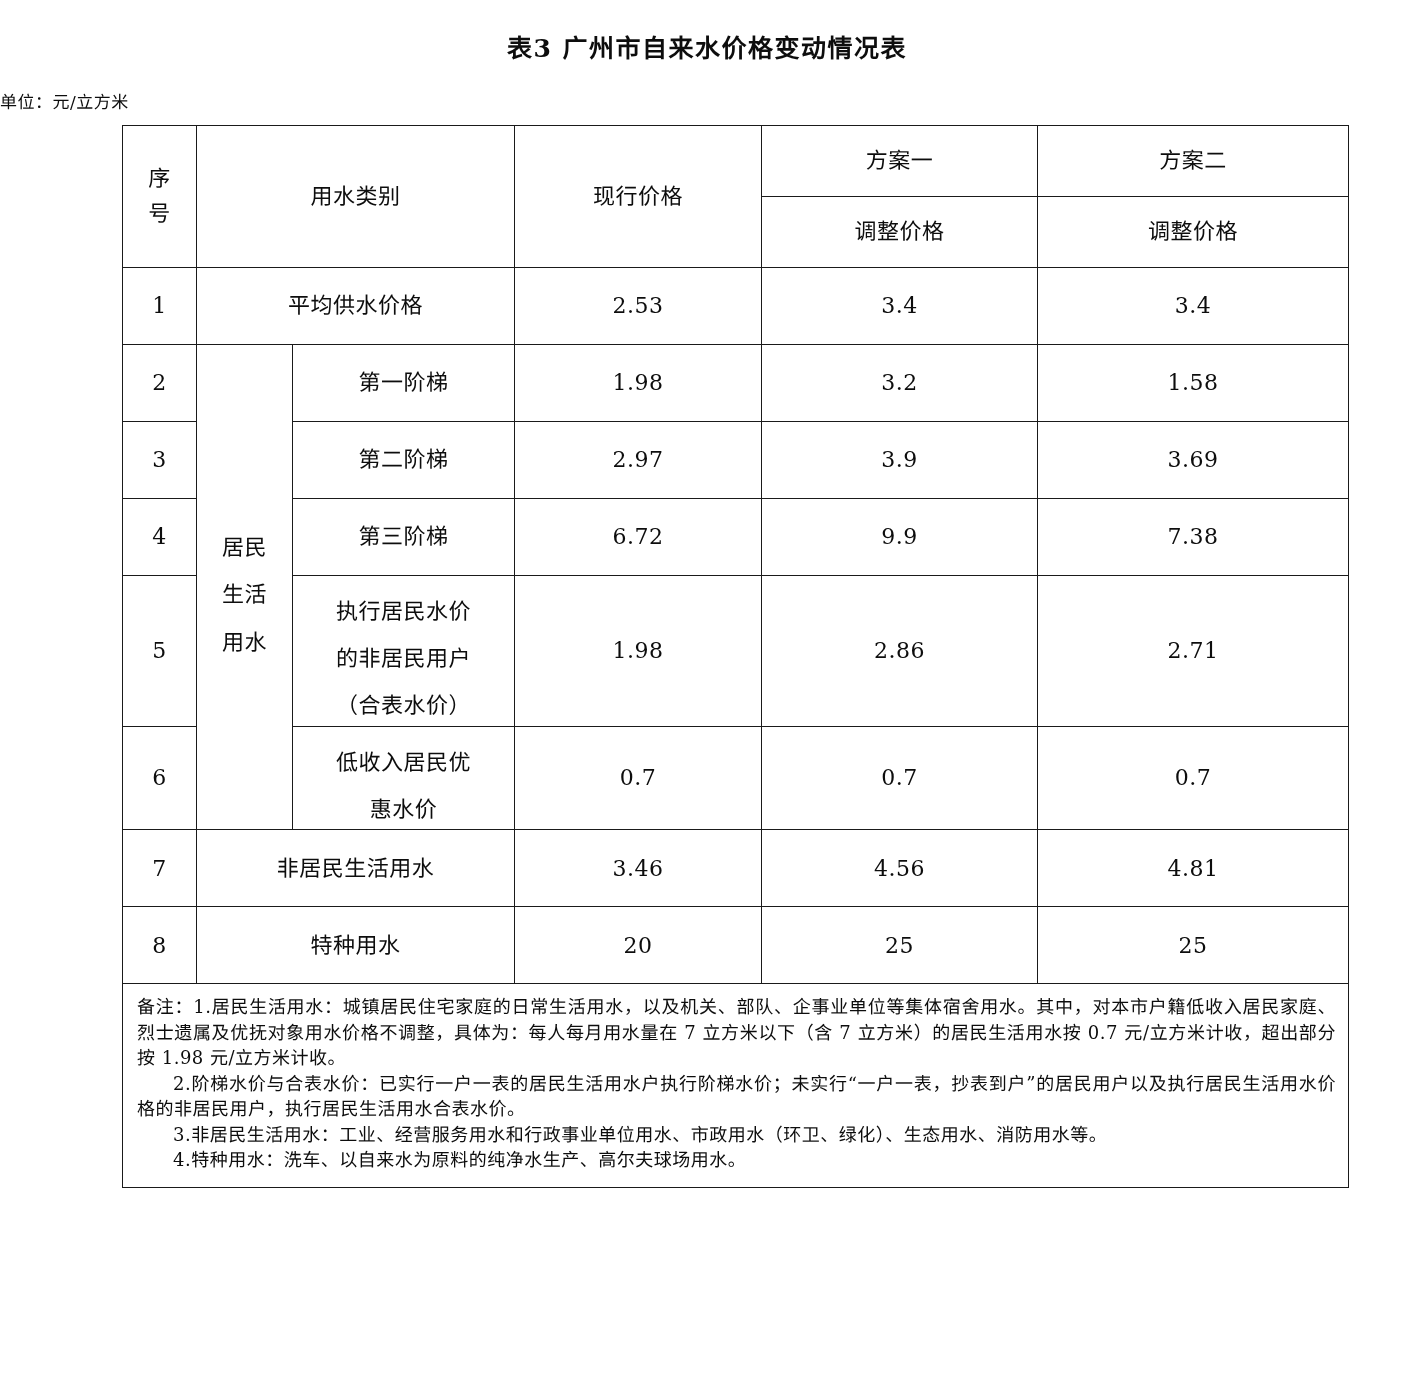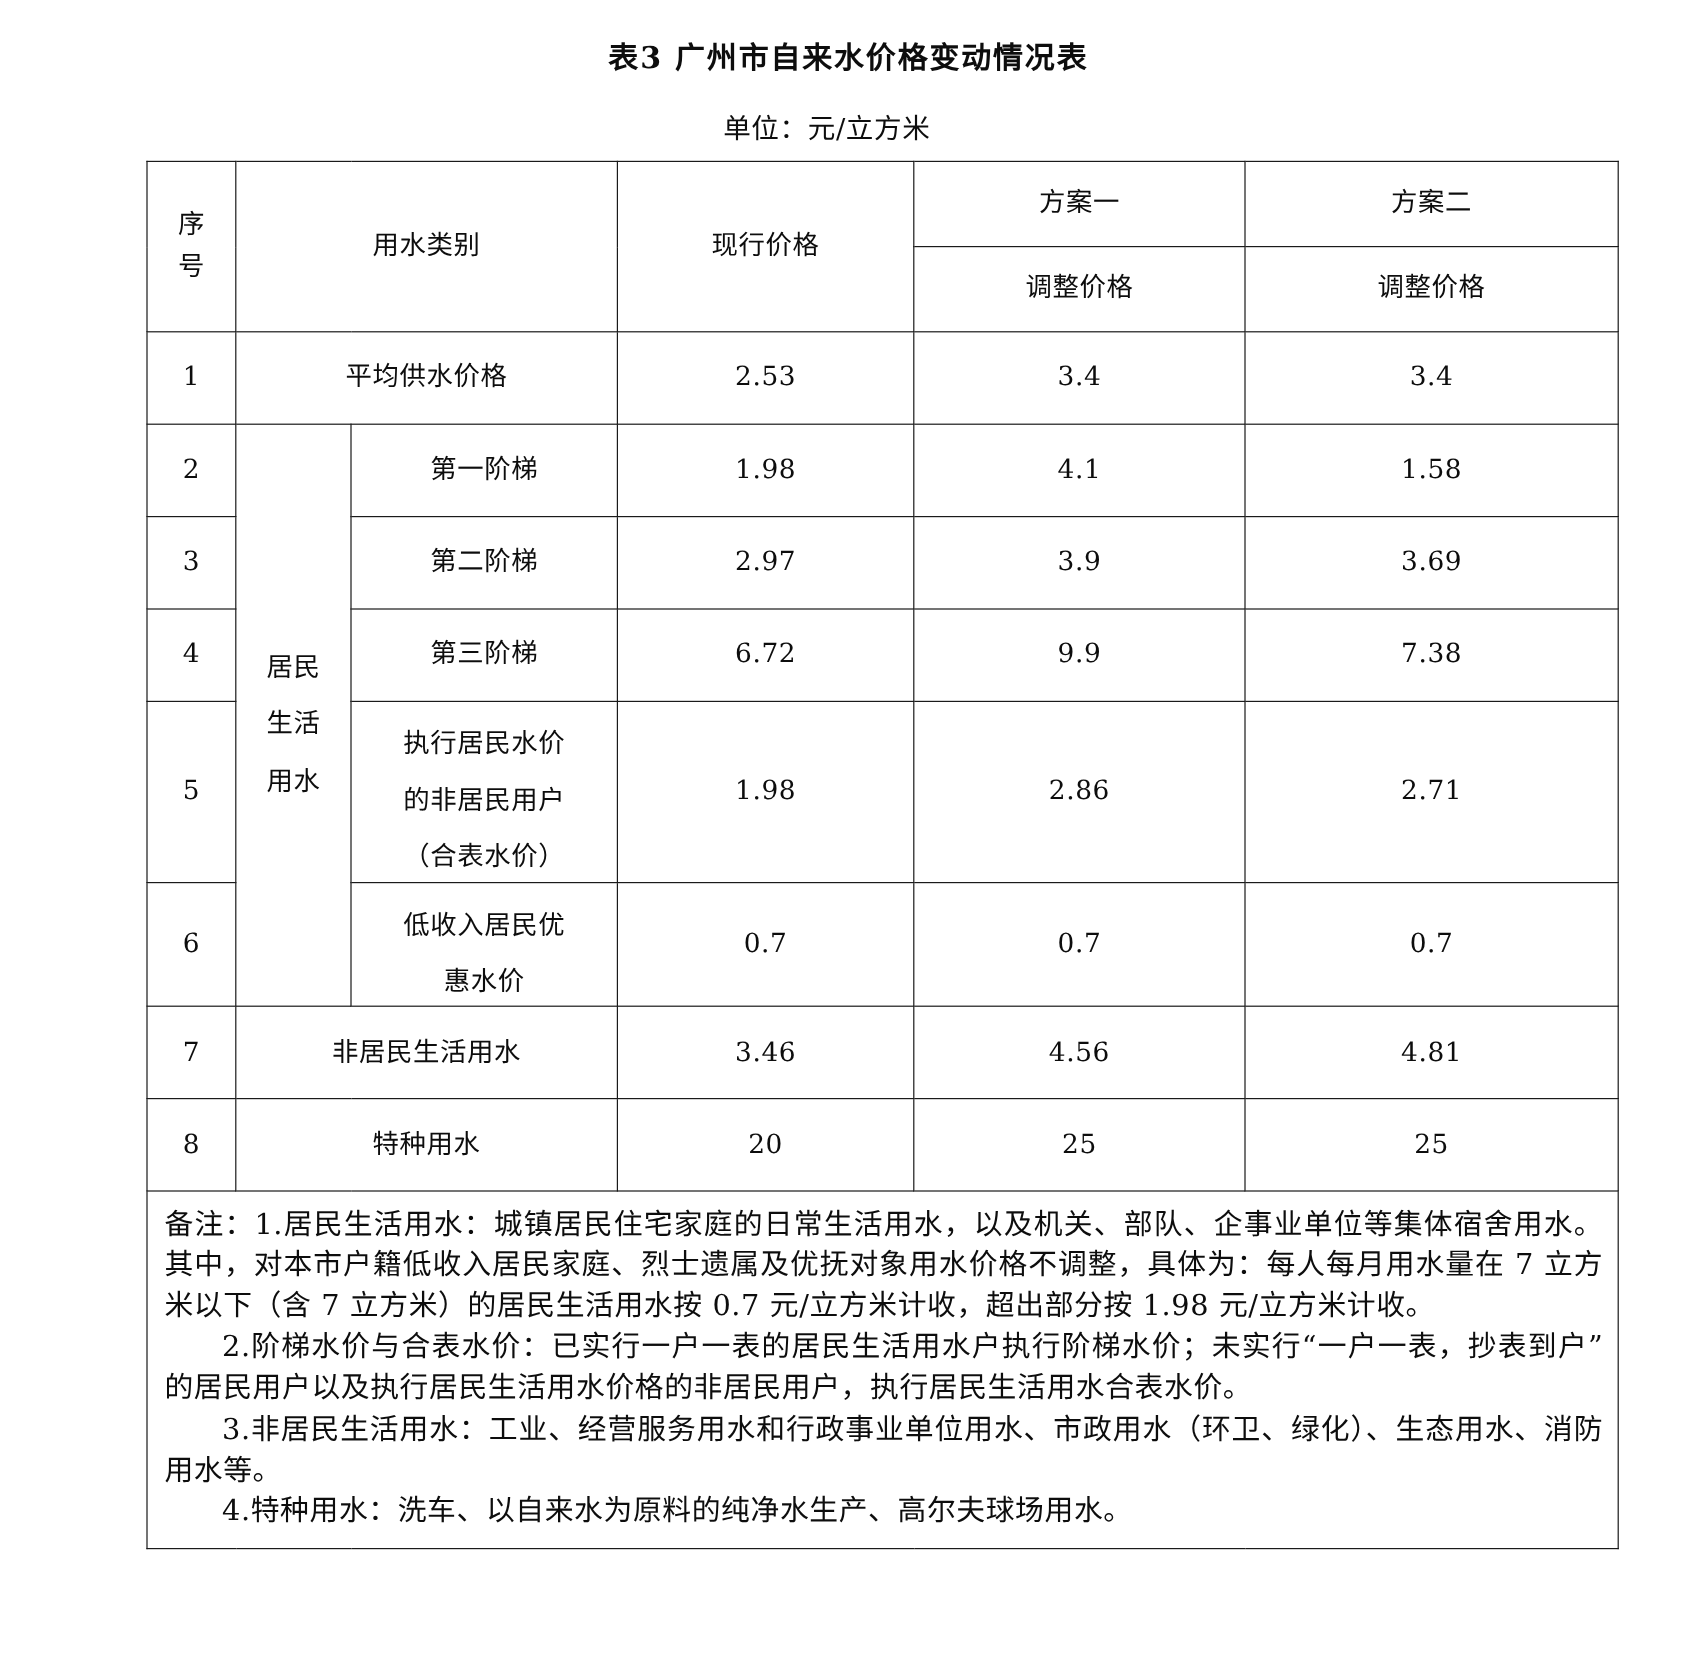--- a/index.html
+++ b/index.html
@@ -27,22 +27,22 @@
   .doc-title {
     text-align: center;
     font-size: 25px;
     font-weight: bold;
     letter-spacing: 1.5px;
     padding-top: 34px;
     line-height: 1.2;
     font-family: "DejaVu Serif", "Liberation Serif", serif;
   }
   .unit-line {
-    text-align: center;
-    font-size: 23px;
+    text-align: left;
+    font-size: 17px;
     padding-right: 36px;
     padding-top: 24px;
     letter-spacing: 0.5px;
   }
 
   
   .table-wrap {
     padding: 12px 64px 0 122px;
     box-sizing: border-box;
   }
@@ -79,21 +79,21 @@
   .r-xtall td  { height: 120px; }
   .r-mid td    { height: 92px; }
 
   .stack span { display: block; margin-top: 16px; }
 
   
   .notes-cell {
     text-align: left !important;
     vertical-align: top !important;
     padding: 10px 12px 14px 14px !important;
-    font-size: 24px;
+    font-size: 18px;
     line-height: 1.72;
     letter-spacing: 0.2px;
   }
   .note-p {
     margin: 0;
     text-indent: 0;
     text-align: justify;
     text-justify: inter-ideograph;
   }
   .note-indent { text-indent: 2em; }
@@ -146,21 +146,21 @@
 
         <tr class="r-tall">
           <td>2</td>
           <td rowspan="5" class="stack">
             <span>居民</span>
             <span>生活</span>
             <span>用水</span>
           </td>
           <td>第一阶梯</td>
           <td>1.98</td>
-          <td>4.1</td>
+          <td>3.2</td>
           <td>1.58</td>
         </tr>
 
         <tr class="r-tall">
           <td>3</td>
           <td>第二阶梯</td>
           <td>2.97</td>
           <td>3.9</td>
           <td>3.69</td>
         </tr>

